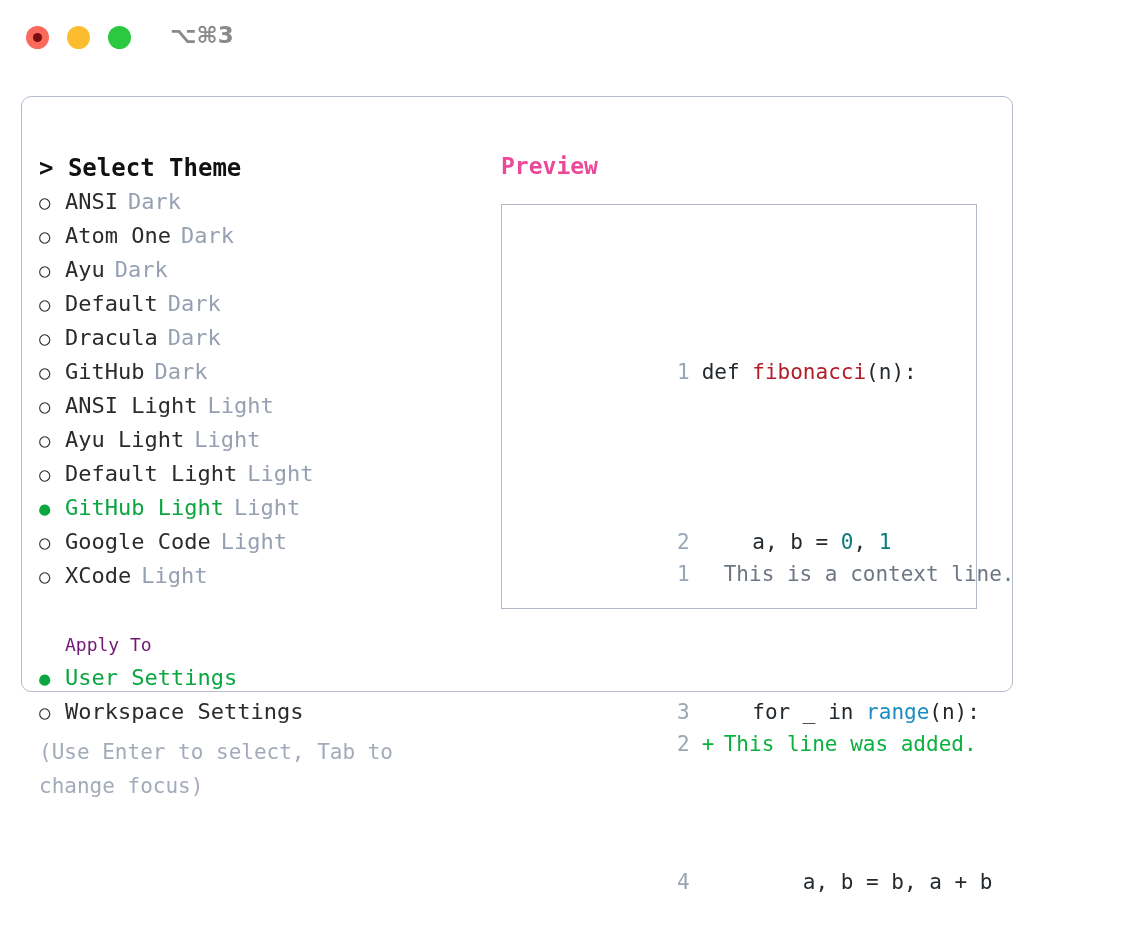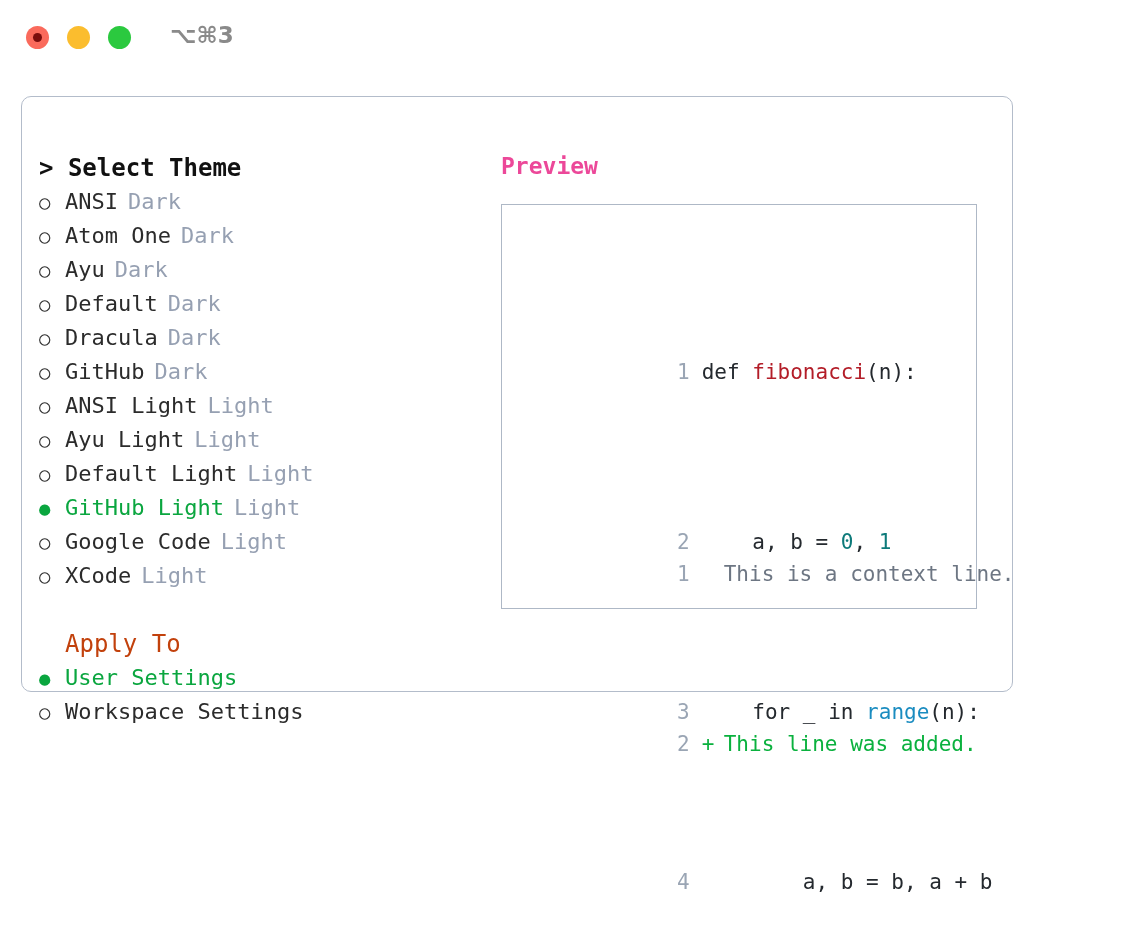--- a/index.html
+++ b/index.html
@@ -113,22 +113,22 @@
   }
   .marker.sel { color: #0aa63f; }
   .marker.blank { color: transparent; }
   .opt-label { color: #2b2b2b; }
   .opt-label.sel { color: #0aa63f; }
   .opt-kind {
     color: #96a0b2;
     margin-left: 10px;
   }
   .section-head {
-    color: #c2410c;
-    font-size: 24px;
+    color: #701a75;
+    font-size: 18px;
   }
   .spacer-md { height: 34px; }
 
   .hint {
     margin-top: 6px;
     font-size: 21px;
     color: #a3abbb;
     line-height: 34px;
     width: 410px;
   }
@@ -300,20 +300,21 @@
           <span class="marker sel">●</span>
           <span class="opt-label sel">User Settings</span>
         </div>
 
         <div class="opt">
           <span class="marker">○</span>
           <span class="opt-label">Workspace Settings</span>
         </div>
       </div>
 
+      <div class="hint">(Use Enter to select, Tab to change focus)</div>
     </div>
 
     <div class="right-col">
       <div class="preview-title">Preview</div>
 
       <div class="preview-box">
 
         <div class="code">
           <span class="cline">
             <span class="ln">1</span><span class="tok-plain">def </span><span class="tok-fn">fibonacci</span><span class="tok-plain">(n):</span>

